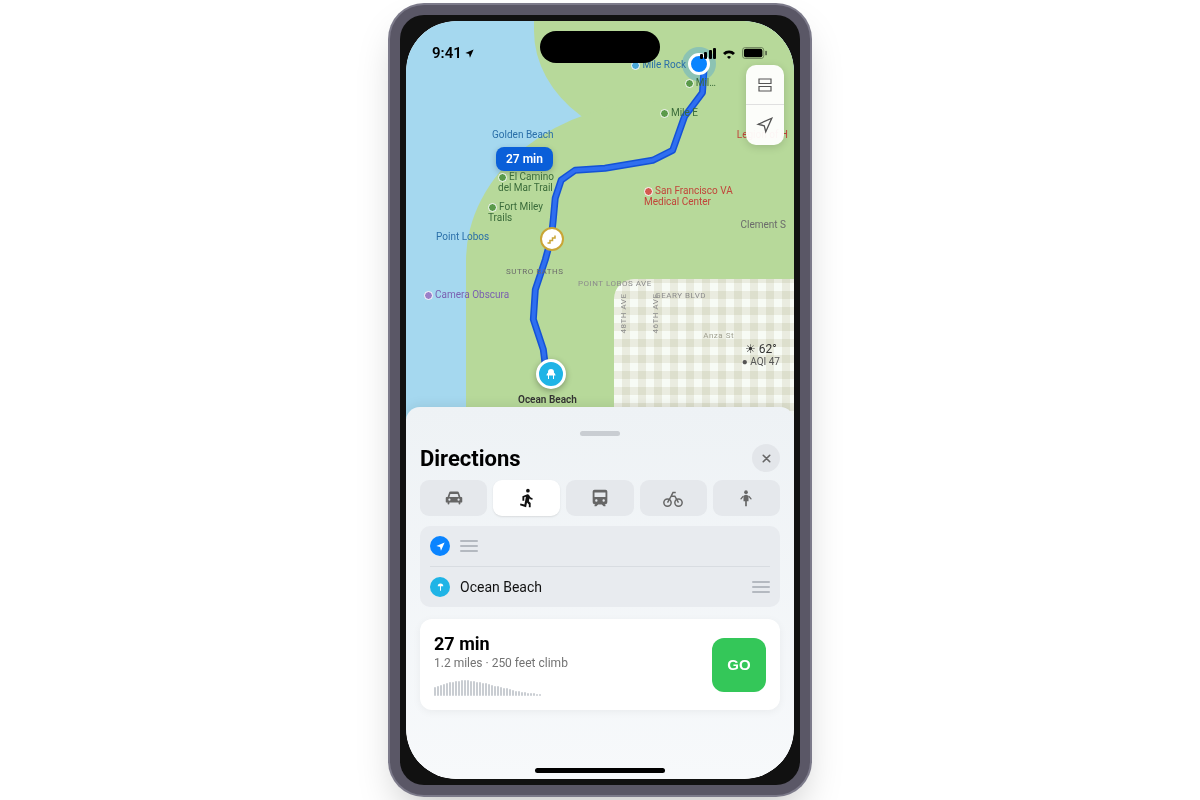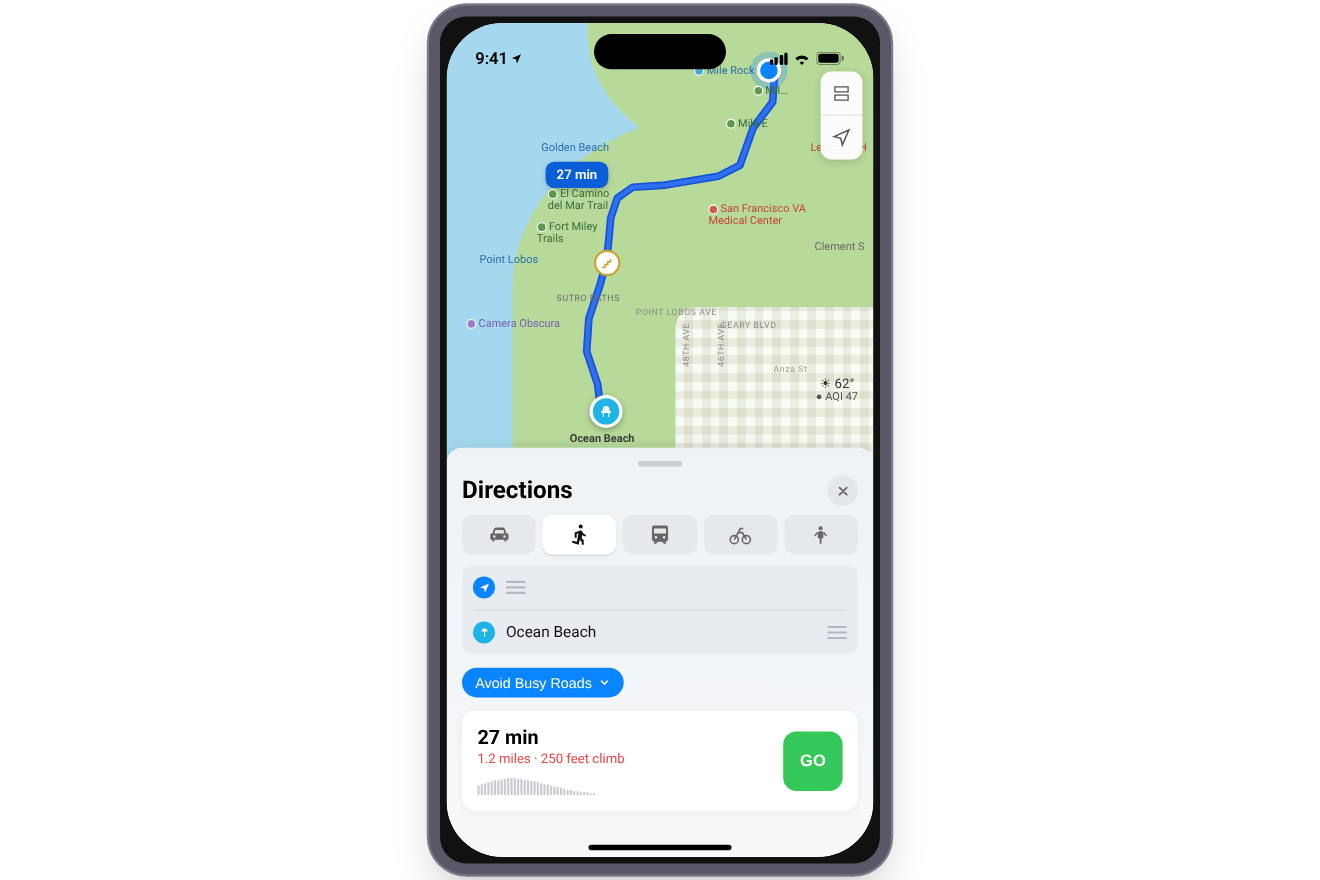--- a/index.html
+++ b/index.html
@@ -37,21 +37,21 @@
   .dest-pin{position:absolute;left:130px;bottom:30px;width:24px;height:24px;background:#1fb4e6;border:3px solid #fff;border-radius:50%;display:flex;align-items:center;justify-content:center;box-shadow:0 2px 6px rgba(0,0,0,.3);}
   .dest-pin svg{display:block}
   .stairs-ic{position:absolute;left:134px;top:206px;width:20px;height:20px;background:#fff;border:2px solid #c9a536;border-radius:50%;display:flex;align-items:center;justify-content:center;}
   .map-controls{position:absolute;top:44px;right:10px;width:38px;background:rgba(255,255,255,.95);border-radius:10px;box-shadow:0 2px 8px rgba(0,0,0,.15);display:flex;flex-direction:column;}
   .map-controls button{border:none;background:none;height:40px;display:flex;align-items:center;justify-content:center;color:#555;cursor:pointer;}
   .map-controls button:first-child{border-bottom:1px solid #e0e0e0;}
   .weather{position:absolute;right:14px;bottom:52px;font-size:10px;text-align:center;color:#555;}
   .weather .t{font-size:12px;color:#333;}
   .street-lbl{position:absolute;font-size:8px;color:#8c8c8c;letter-spacing:.5px;}
   
-  .sheet{position:absolute;left:0;right:0;bottom:0;top:386px;background:linear-gradient(180deg,#eef2f5,#f7f9fb);border-top-left-radius:14px;border-top-right-radius:14px;padding:12px 14px 26px;box-shadow:0 -2px 12px rgba(0,0,0,.08);}
+  .sheet{position:absolute;left:0;right:0;bottom:0;top:386px;background:linear-gradient(180deg,#eef2f5,#f7f9fb);border-top-left-radius:14px;border-top-right-radius:14px;padding:24px 14px 26px;box-shadow:0 -2px 12px rgba(0,0,0,.08);}
   .grab{width:40px;height:5px;background:#c9cdd2;border-radius:3px;margin:0 auto 8px;}
   .sheet-head{display:flex;align-items:center;justify-content:space-between;margin-bottom:8px;}
   .sheet-title{font-size:22px;font-weight:700;}
   .close-btn{width:28px;height:28px;border-radius:50%;background:#e3e6ea;border:none;display:flex;align-items:center;justify-content:center;color:#666;cursor:pointer;}
   .modes{display:flex;gap:6px;margin-bottom:10px;}
   .mode{flex:1;height:36px;background:#e5e8ec;border-radius:9px;display:flex;align-items:center;justify-content:center;color:#666;cursor:pointer;}
   .mode.sel{background:#fff;color:#111;box-shadow:0 1px 2px rgba(0,0,0,.1);}
   .waypoints{background:#e8ebef;border-radius:10px;padding:0 10px;margin-bottom:12px;}
   .wp{display:flex;align-items:center;height:40px;gap:10px;}
   .wp + .wp{border-top:1px solid #d8dce1;}
@@ -59,21 +59,21 @@
   .wp .pin.loc{background:#0a84ff;color:#fff;}
   .wp .pin.dest{background:#1fb4e6;color:#fff;}
   .wp-label{flex:1;font-size:14px;color:#111;}
   .wp .drag{width:18px;text-align:right;color:#b4b9c0;}
   .drag span{display:block;height:2px;background:#b4b9c0;border-radius:1px;}
   .drag span + span{margin-top:3px;}
   .filter-chip{display:inline-flex;align-items:center;gap:6px;background:#0a84ff;color:#fff;border:none;font-size:13px;font-weight:500;padding:6px 12px;border-radius:16px;cursor:pointer;margin-bottom:12px;}
   .route-card{background:#fff;border-radius:12px;padding:14px;display:flex;align-items:center;gap:14px;box-shadow:0 2px 8px rgba(0,0,0,.05);}
   .route-info{flex:1;min-width:0;}
   .route-time{font-size:18px;font-weight:700;}
-  .route-sub{font-size:12px;color:#ef4444;margin-top:2px;}
+  .route-sub{font-size:12px;color:#737373;margin-top:2px;}
   .elev{margin-top:8px;display:flex;align-items:flex-end;gap:1px;height:18px;}
   .elev span{width:2px;background:#c9cdd2;border-radius:1px;}
   .go{width:54px;height:54px;background:#34c759;color:#fff;border:none;border-radius:12px;font-size:15px;font-weight:700;cursor:pointer;}
 </style>
 </head>
 <body>
 
 <div class="stage">
 
   <div class="phone">
@@ -239,26 +239,20 @@
               </div>
               <div class="wp-label">Ocean Beach</div>
               <div class="drag">
                   <span></span>
                   <span></span>
                   <span></span>
                 </div>
             </div>
           </div>
 
-          <button class="filter-chip">
-            <span>Avoid Busy Roads</span>
-            <svg width="11" height="11" viewBox="0 0 24 24" fill="none" stroke="#fff" stroke-width="3" stroke-linecap="round">
-                <path d="M6 9l6 6 6-6"></path>
-              </svg>
-          </button>
 
           <div class="route-card">
             <div class="route-info">
               <div class="route-time">27 min</div>
               <div class="route-sub">1.2 miles · 250 feet climb</div>
               <div class="elev" id="elev">
                   <span style="height: 9px;"></span>
                   <span style="height: 10px;"></span>
                   <span style="height: 11px;"></span>
                   <span style="height: 12px;"></span>

